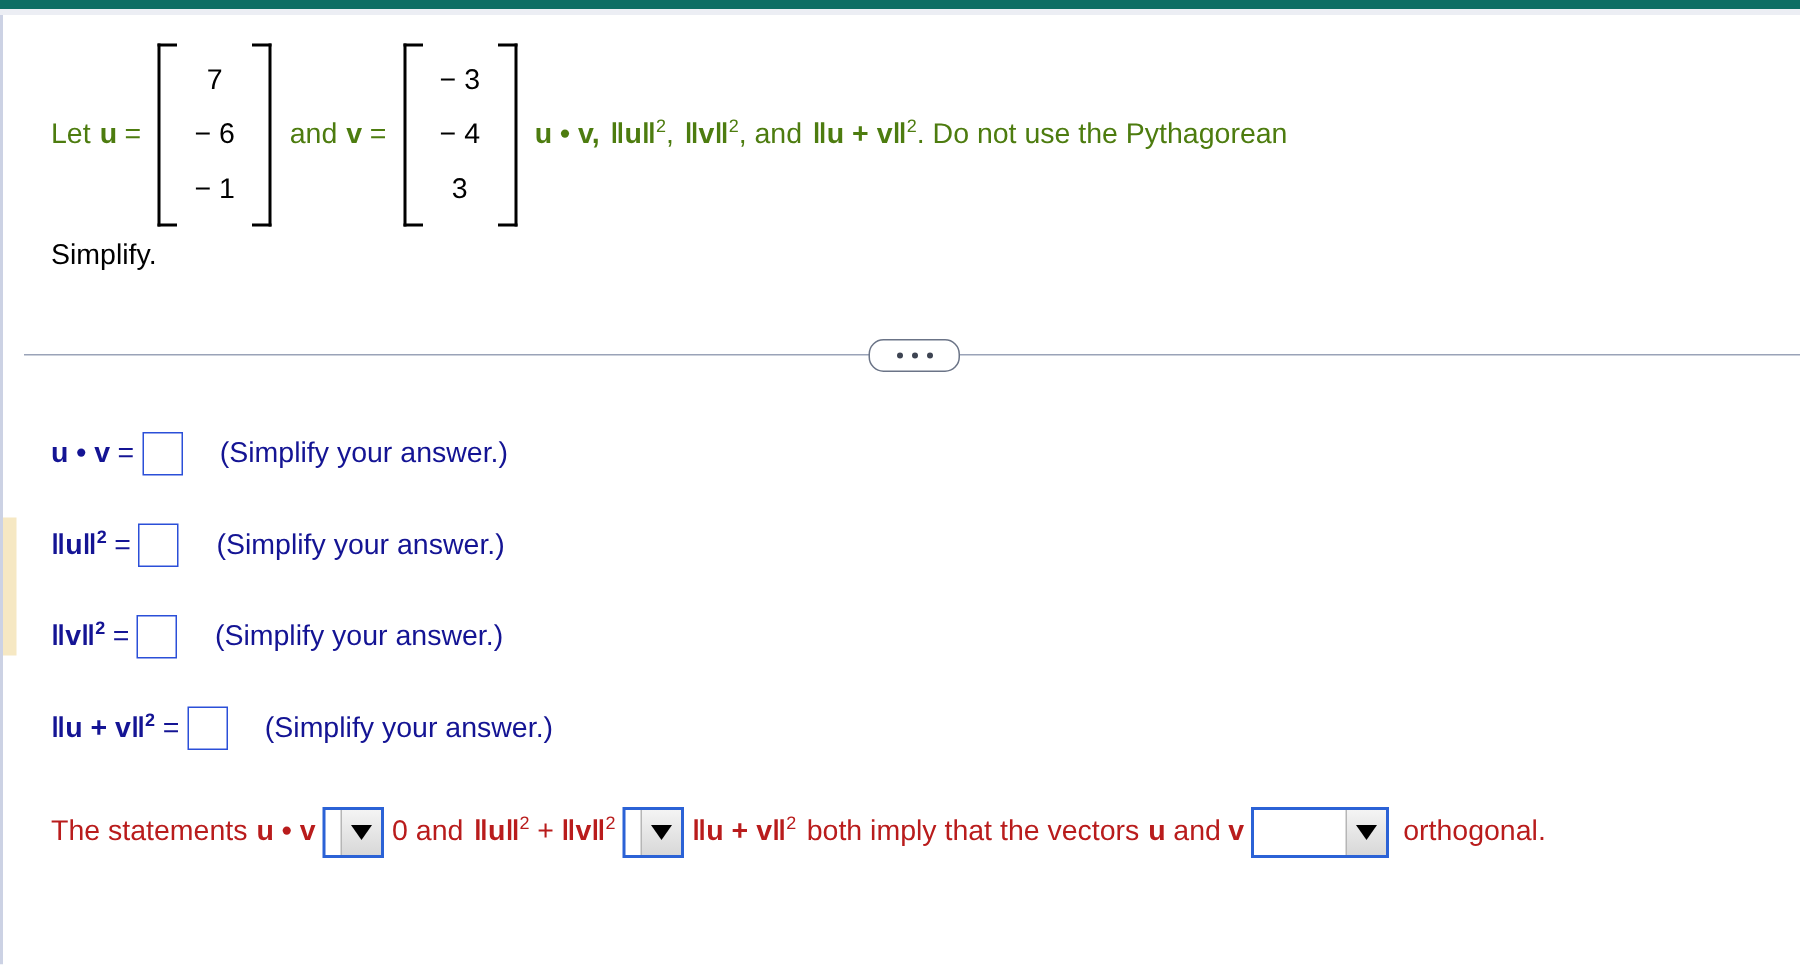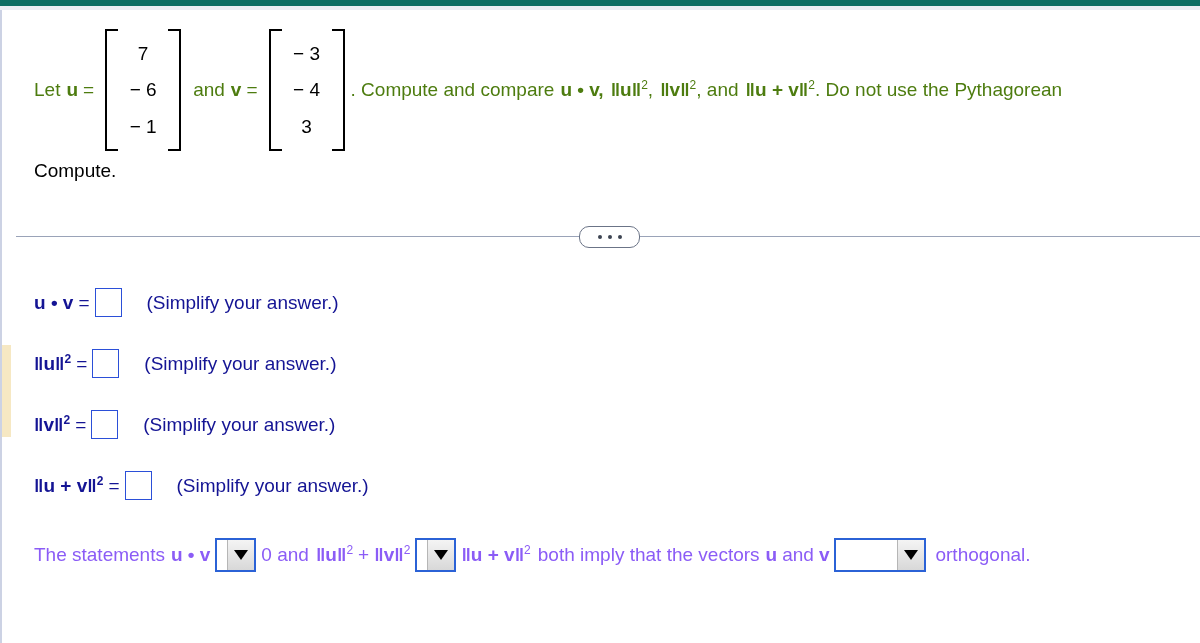--- a/index.html
+++ b/index.html
@@ -196,21 +196,21 @@
     position: absolute;
     left: 32px;
     top: 521px;
     display: flex;
     align-items: center;
     white-space: nowrap;
     height: 48px;
   }
   .statement .seg {
     font-size: 19px;
-    color: #8b5cf6;
+    color: #b91c1c;
     white-space: nowrap;
   }
   .dd {
     display: inline-flex;
     align-items: stretch;
     justify-content: flex-end;
     border: 2px solid #2b62d6;
     background: #ffffff;
     height: 34px;
     box-sizing: border-box;
@@ -268,32 +268,31 @@
       <span class="matrix">
         <span class="brk brk-l"></span>
         <span class="mcol">
           <span>− 3</span>
           <span>− 4</span>
           <span>3</span>
         </span>
         <span class="brk brk-r"></span>
       </span>
 
-      <span class="qtext">. Compute and compare</span>
       <span class="qtext bvec" style="padding-left:6px">u • v,</span>
       <span class="qtext nowrap" style="padding-left:7px"><span class="bvec">‖u‖</span><span class="sup">2</span></span>
       <span class="qtext">,</span>
       <span class="qtext nowrap" style="padding-left:7px"><span class="bvec">‖v‖</span><span class="sup">2</span></span>
       <span class="qtext">, and</span>
       <span class="qtext nowrap" style="padding-left:7px"><span class="bvec">‖u + v‖</span><span class="sup">2</span></span>
       <span class="qtext">. Do not use the Pythagorean</span>
     </div>
   </div>
 
-  <div class="theorem">Compute.</div>
+  <div class="theorem">Simplify.</div>
 
   <div class="divider-wrap">
     <div class="divider-line"></div>
     <div class="ellipsis-pill">
       <i></i>
       <i></i>
       <i></i>
     </div>
   </div>
 

